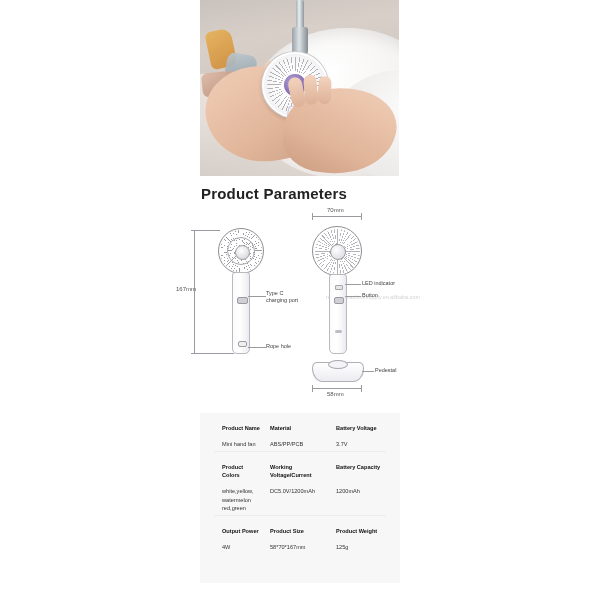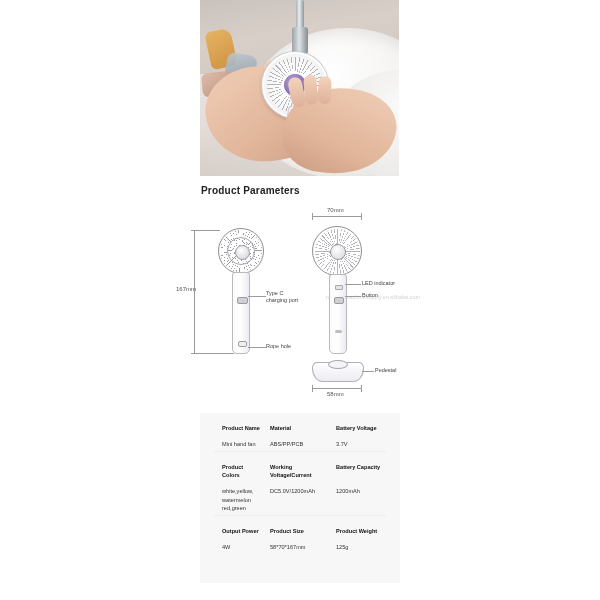--- a/index.html
+++ b/index.html
@@ -162,21 +162,21 @@
     right: 4px; bottom: 40px;
     font-size: 5px;
     color: rgba(255,255,255,.75);
   }
 
   
   .section-title {
     position: absolute;
     left: 201px;
     top: 185px;
-    font-size: 10px;
+    font-size: 15px;
     font-weight: bold;
     color: #222;
     letter-spacing: .2px;
   }
 
   
   .diagram {
     position: absolute;
     left: 180px;
     top: 208px;

